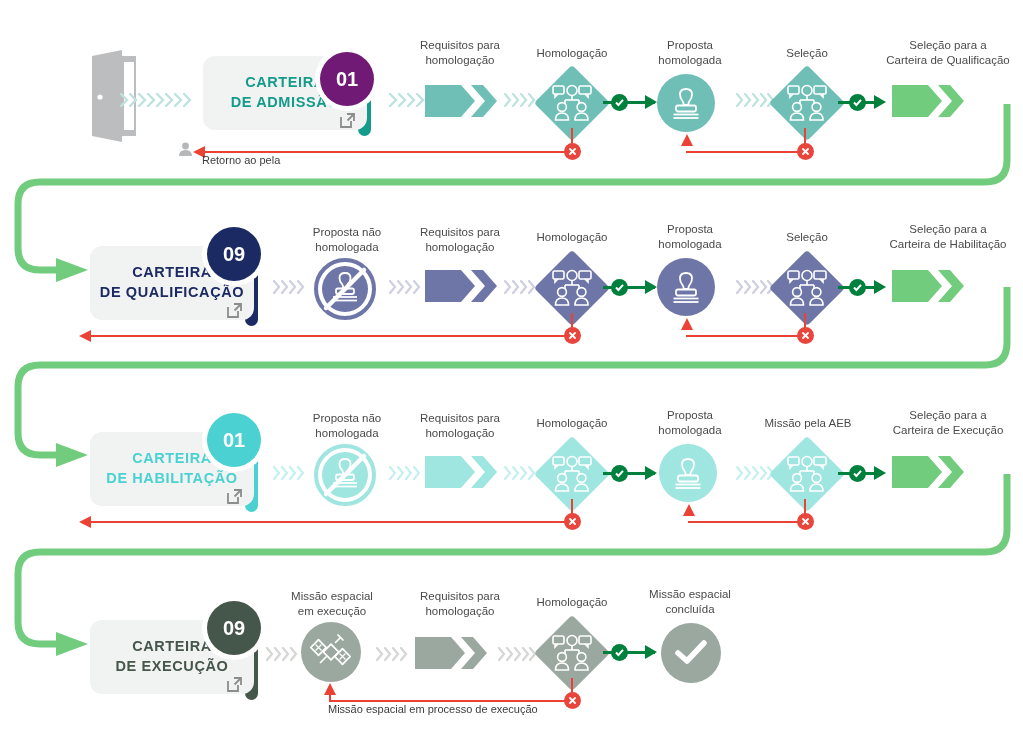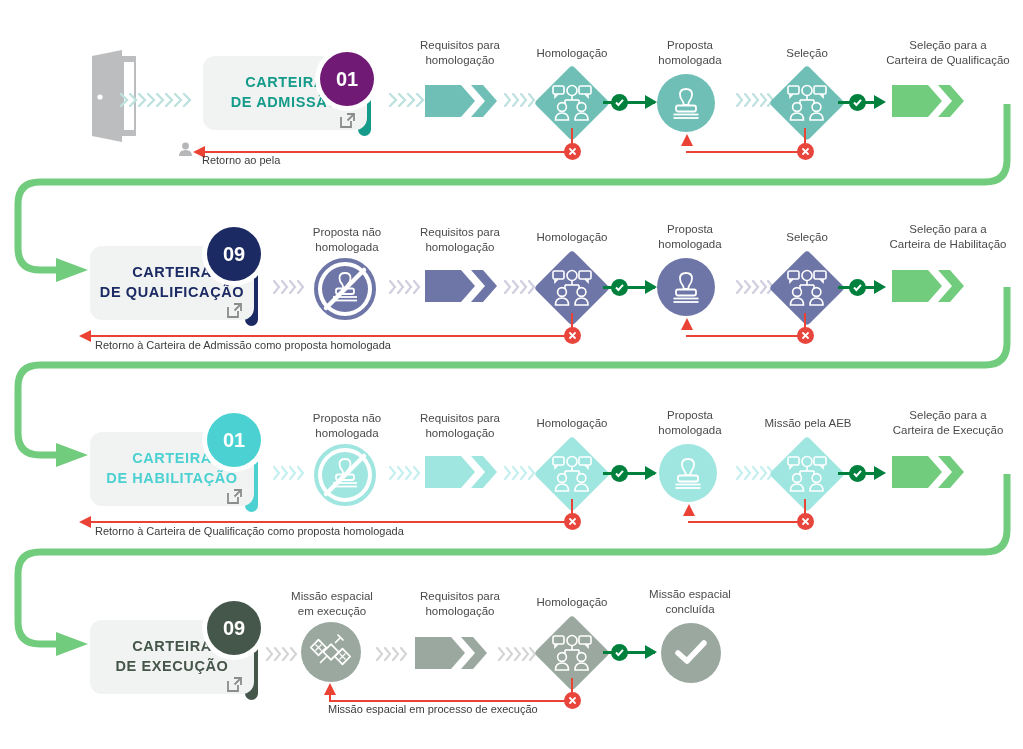--- a/index.html
+++ b/index.html
@@ -509,21 +509,20 @@
     <polygon points="0,7 12,1 12,13" fill="#EA4335"></polygon>
   </svg>
   <div class="redx" style="left:564px; top:327px;">
     <svg width="9" height="9" viewBox="0 0 9 9">
         <g stroke="#fff" stroke-width="1.8" stroke-linecap="round">
           <path d="M2 2 L7 7"></path>
           <path d="M7 2 L2 7"></path>
         </g>
       </svg>
   </div>
-  <div class="redlabel" style="left:95px; top:339px;">Retorno à Carteira de Admissão como proposta homologada</div>
 
   <div class="redline" style="left:686px; top:335px; width:120px; height:2.4px;"></div>
   <div class="redline" style="left:804px; top:313px; width:2.4px; height:24px;"></div>
   <svg class="abs" style="left:680px; top:318px;" width="14" height="13">
     <polygon points="7,0 13,12 1,12" fill="#EA4335"></polygon>
   </svg>
   <div class="redx" style="left:797px; top:327px;">
     <svg width="9" height="9" viewBox="0 0 9 9">
         <g stroke="#fff" stroke-width="1.8" stroke-linecap="round">
           <path d="M2 2 L7 7"></path>
@@ -708,21 +707,20 @@
     <polygon points="0,7 12,1 12,13" fill="#EA4335"></polygon>
   </svg>
   <div class="redx" style="left:564px; top:513px;">
     <svg width="9" height="9" viewBox="0 0 9 9">
         <g stroke="#fff" stroke-width="1.8" stroke-linecap="round">
           <path d="M2 2 L7 7"></path>
           <path d="M7 2 L2 7"></path>
         </g>
       </svg>
   </div>
-  <div class="redlabel" style="left:95px; top:525px;">Retorno à Carteira de Qualificação como proposta homologada</div>
 
   <div class="redline" style="left:688px; top:521px; width:118px; height:2.4px;"></div>
   <div class="redline" style="left:804px; top:499px; width:2.4px; height:24px;"></div>
   <svg class="abs" style="left:682px; top:504px;" width="14" height="13">
     <polygon points="7,0 13,12 1,12" fill="#EA4335"></polygon>
   </svg>
   <div class="redx" style="left:797px; top:513px;">
     <svg width="9" height="9" viewBox="0 0 9 9">
         <g stroke="#fff" stroke-width="1.8" stroke-linecap="round">
           <path d="M2 2 L7 7"></path>

